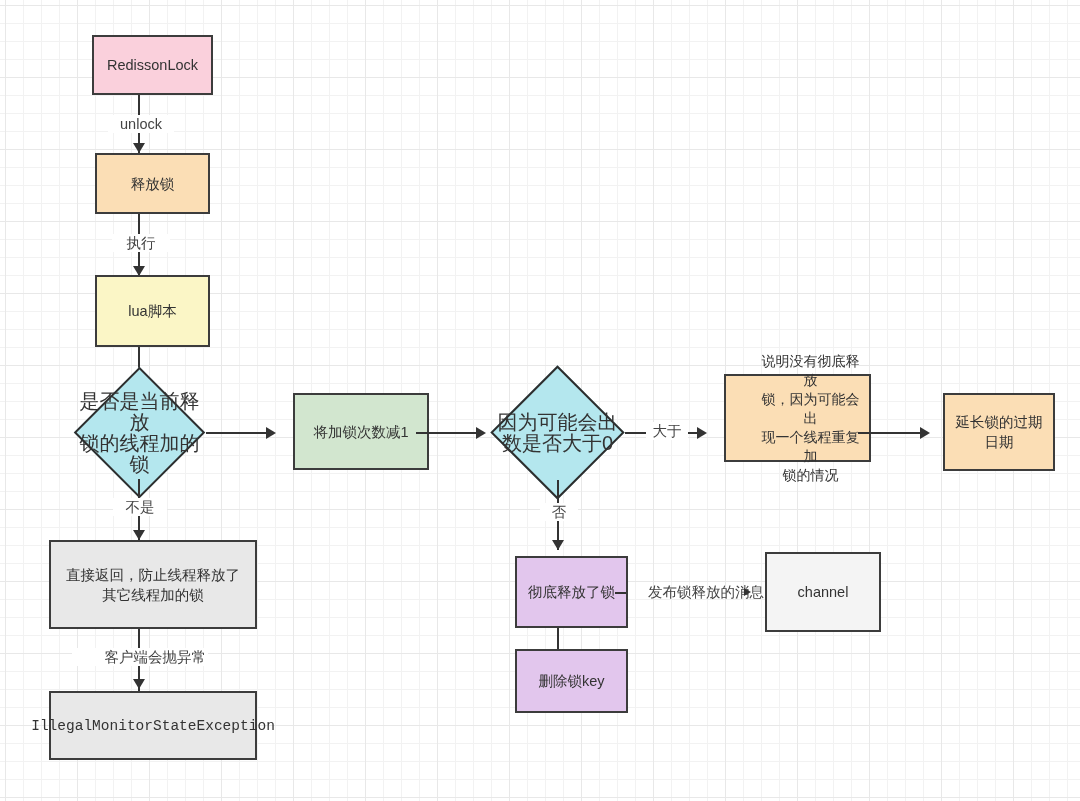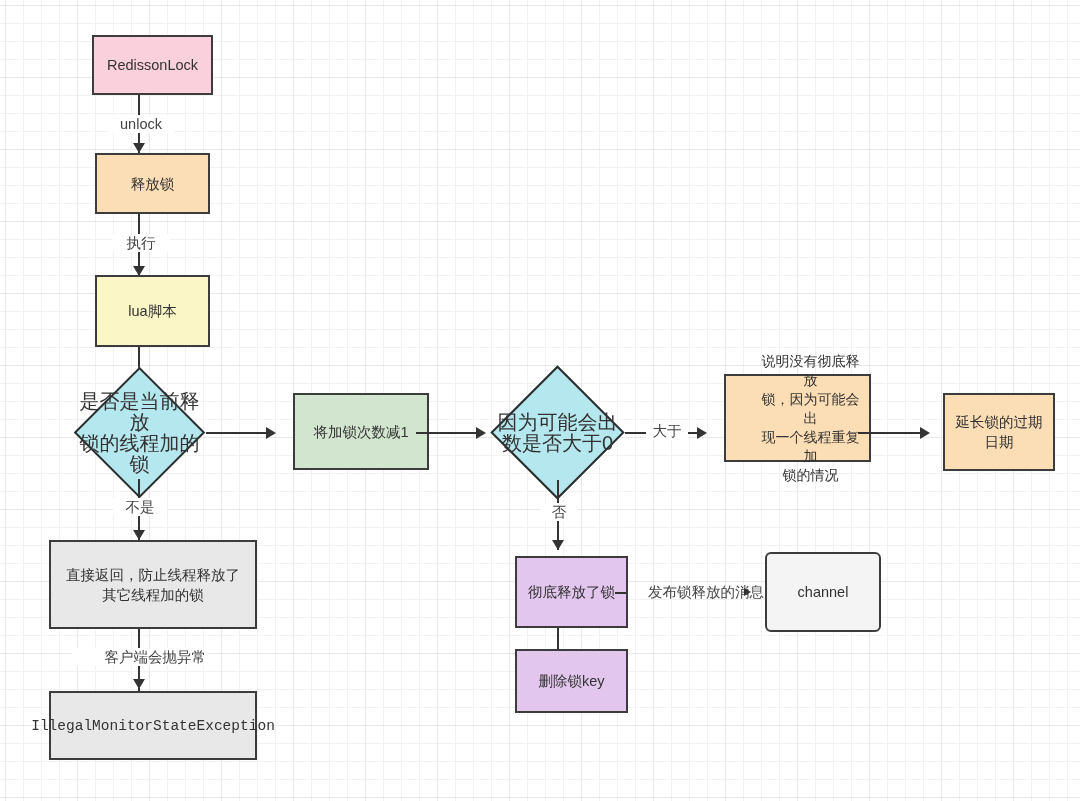--- a/index.html
+++ b/index.html
@@ -200,20 +200,20 @@
   <div class="edge v" style="left:557px; top:480px; height:70px;"></div>
   <div class="arrowhead down" style="left:552px; top:540px;"></div>
   <div class="edge-label boxed" style="left:540px; top:503px; width:34px;">否</div>
 
   <div class="node purple" style="left:502px; top:556px; width:113px; height:72px;">彻底释放了锁</div>
 
   <div class="edge h" style="left:615px; top:592px; width:11px;"></div>
   <div class="edge-label" style="left:624px; top:583px; width:120px;margin-left:22px;">发布锁释放的消息</div>
   <div class="arrowhead right small" style="left:744px; top:588px;"></div>
 
-  <div class="node white" style="left:752px; top:552px; width:116px; height:80px;border-radius:6px;">channel</div>
+  <div class="node white" style="left:752px; top:552px; width:116px; height:80px;">channel</div>
 
   <div class="edge v" style="left:557px; top:628px; height:62px;"></div>
   <div class="arrowhead down" style="left:552px; top:680px;"></div>
 
   <div class="node purple" style="left:502px; top:649px; width:113px; height:64px;">删除锁key</div>
 
 </div>
 
 </body></html>

